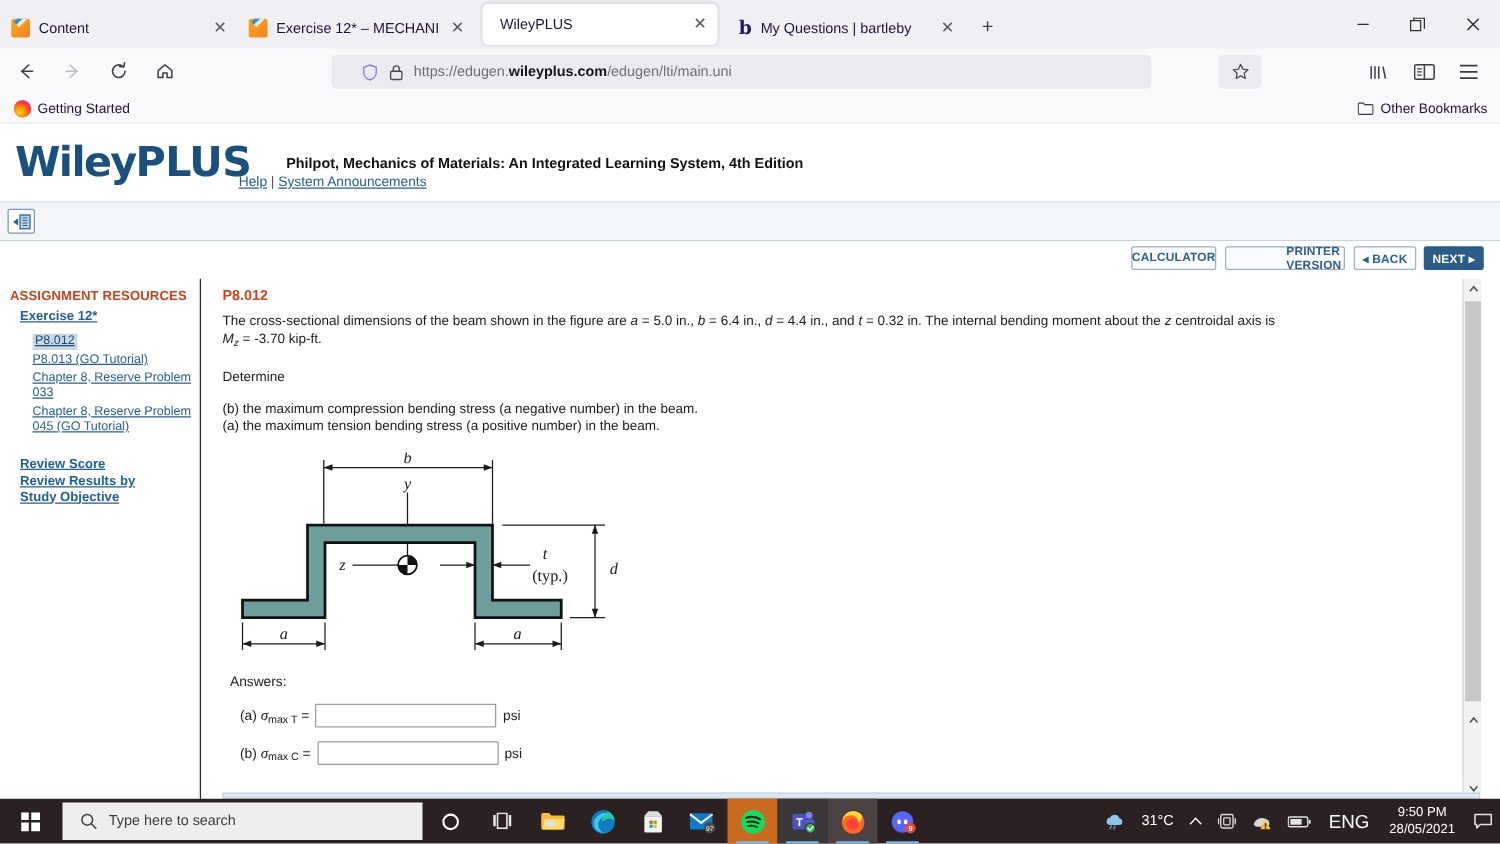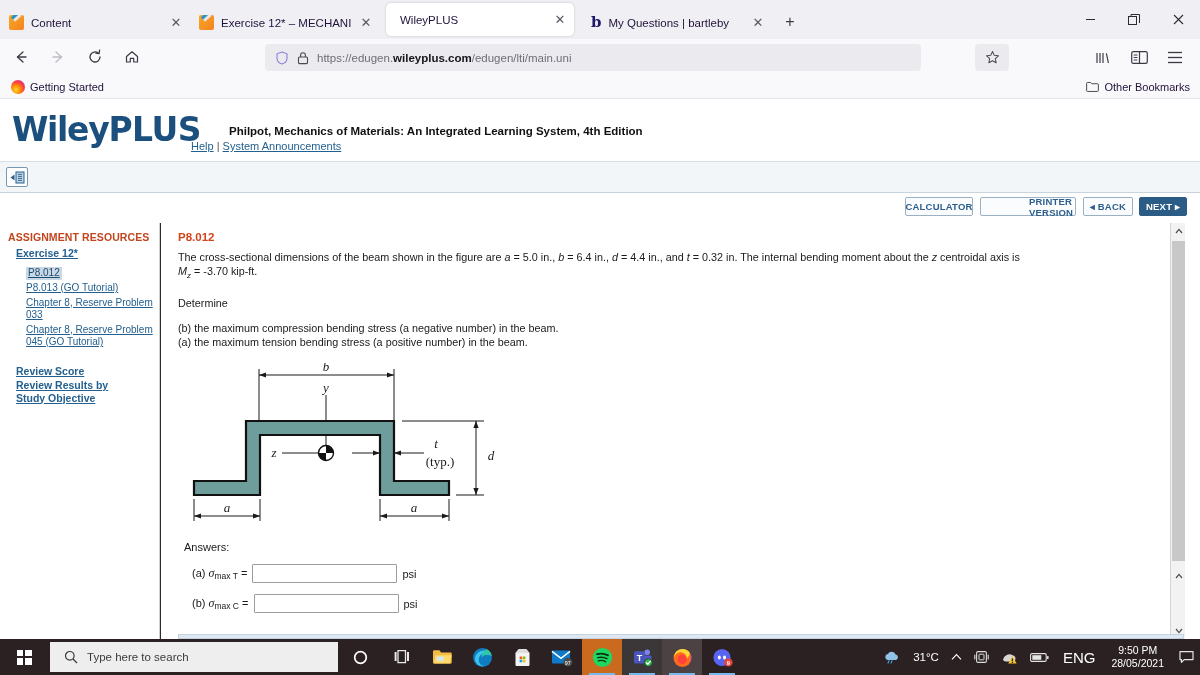--- a/index.html
+++ b/index.html
@@ -80,21 +80,21 @@
   .navbtn {
     width: 32px; height: 30px; margin-left: 5px;
     display:flex; align-items:center; justify-content:center;
     color: #5b5b66;
   }
   .navbtn.disabled { color: #bcbcc4; }
   .urlbar {
     position:absolute; left: 265px; top: 5px;
     width: 656px; height: 27px;
     background: #ebebef; border-radius: 4px;
-    display:flex; align-items:center; padding: 0 10px; gap: 8px;
+    display:flex; align-items:center; padding: 0 24px; gap: 8px;
   }
   .urltext { font-size: 11.5px; color:#6d6d78; white-space: nowrap; }
   .urltext b { color: #15141a; font-weight: 700; }
   .starbtn {
     position:absolute; left: 975px; top: 5px; width: 34px; height: 27px;
     background:#ebebef; border-radius:4px;
     display:flex; align-items:center; justify-content:center; color:#5b5b66;
   }
   .navright {
     position:absolute; right: 8px; top: 5px; display:flex; gap: 2px;

